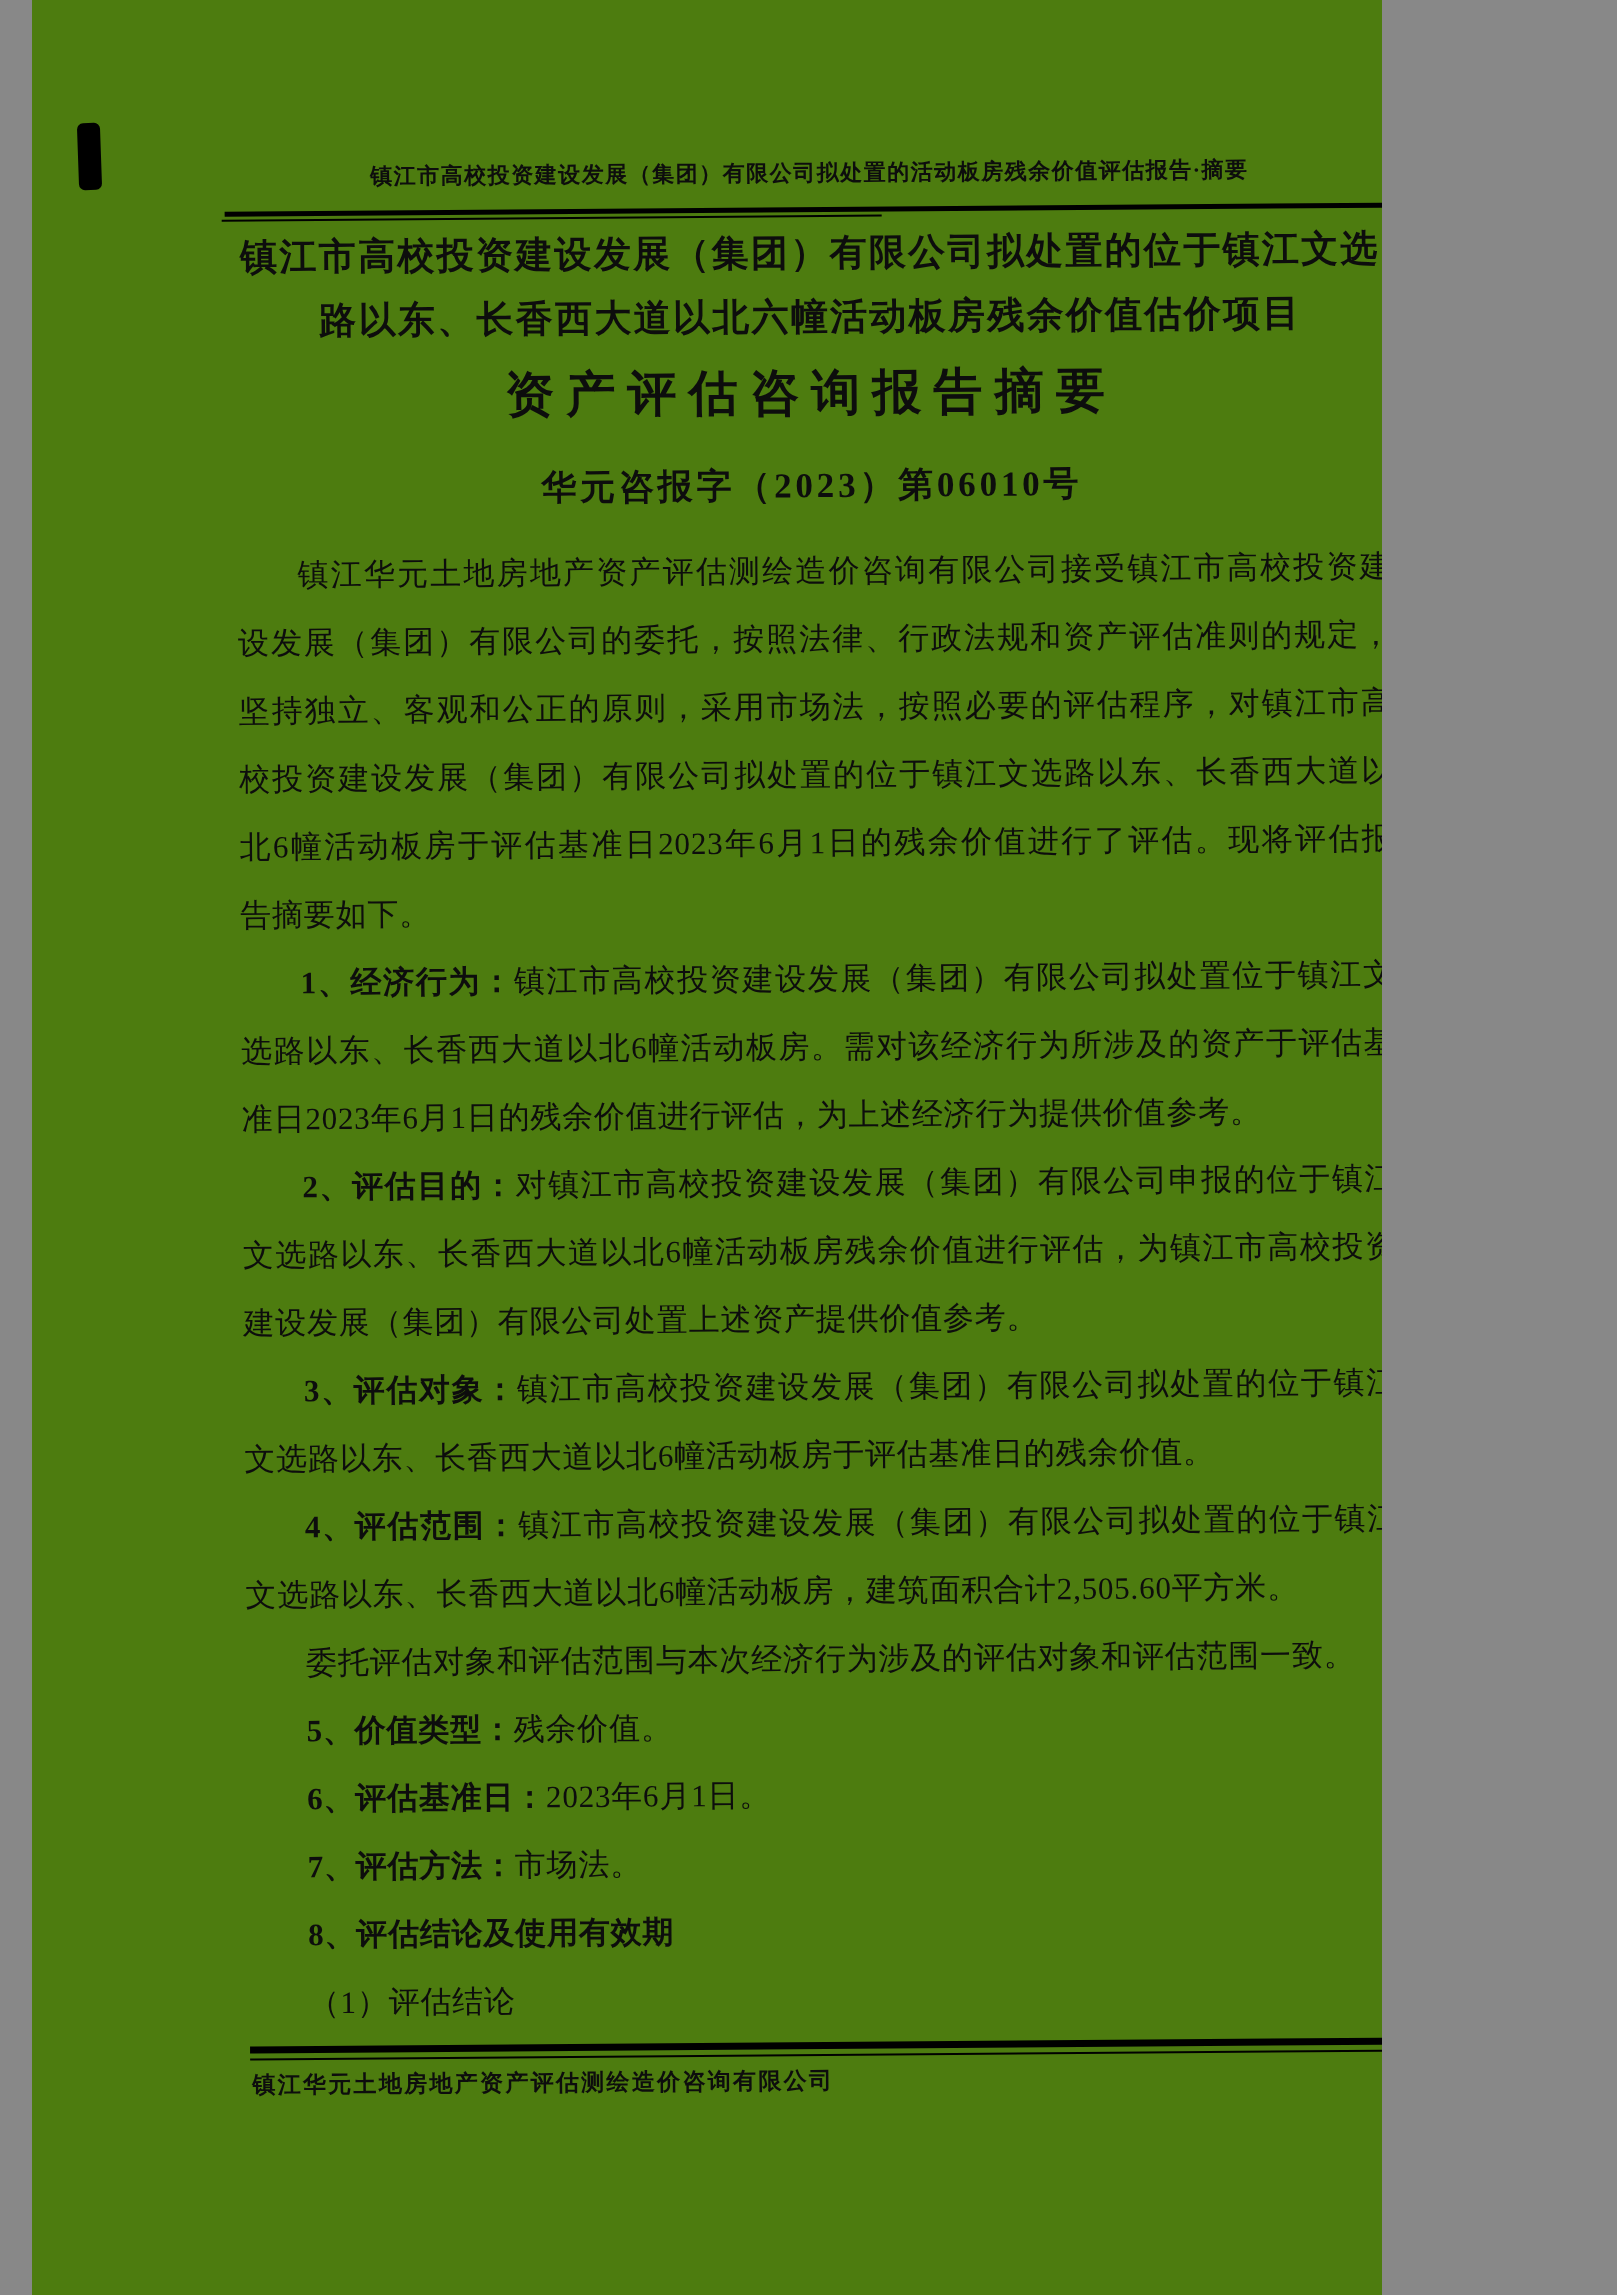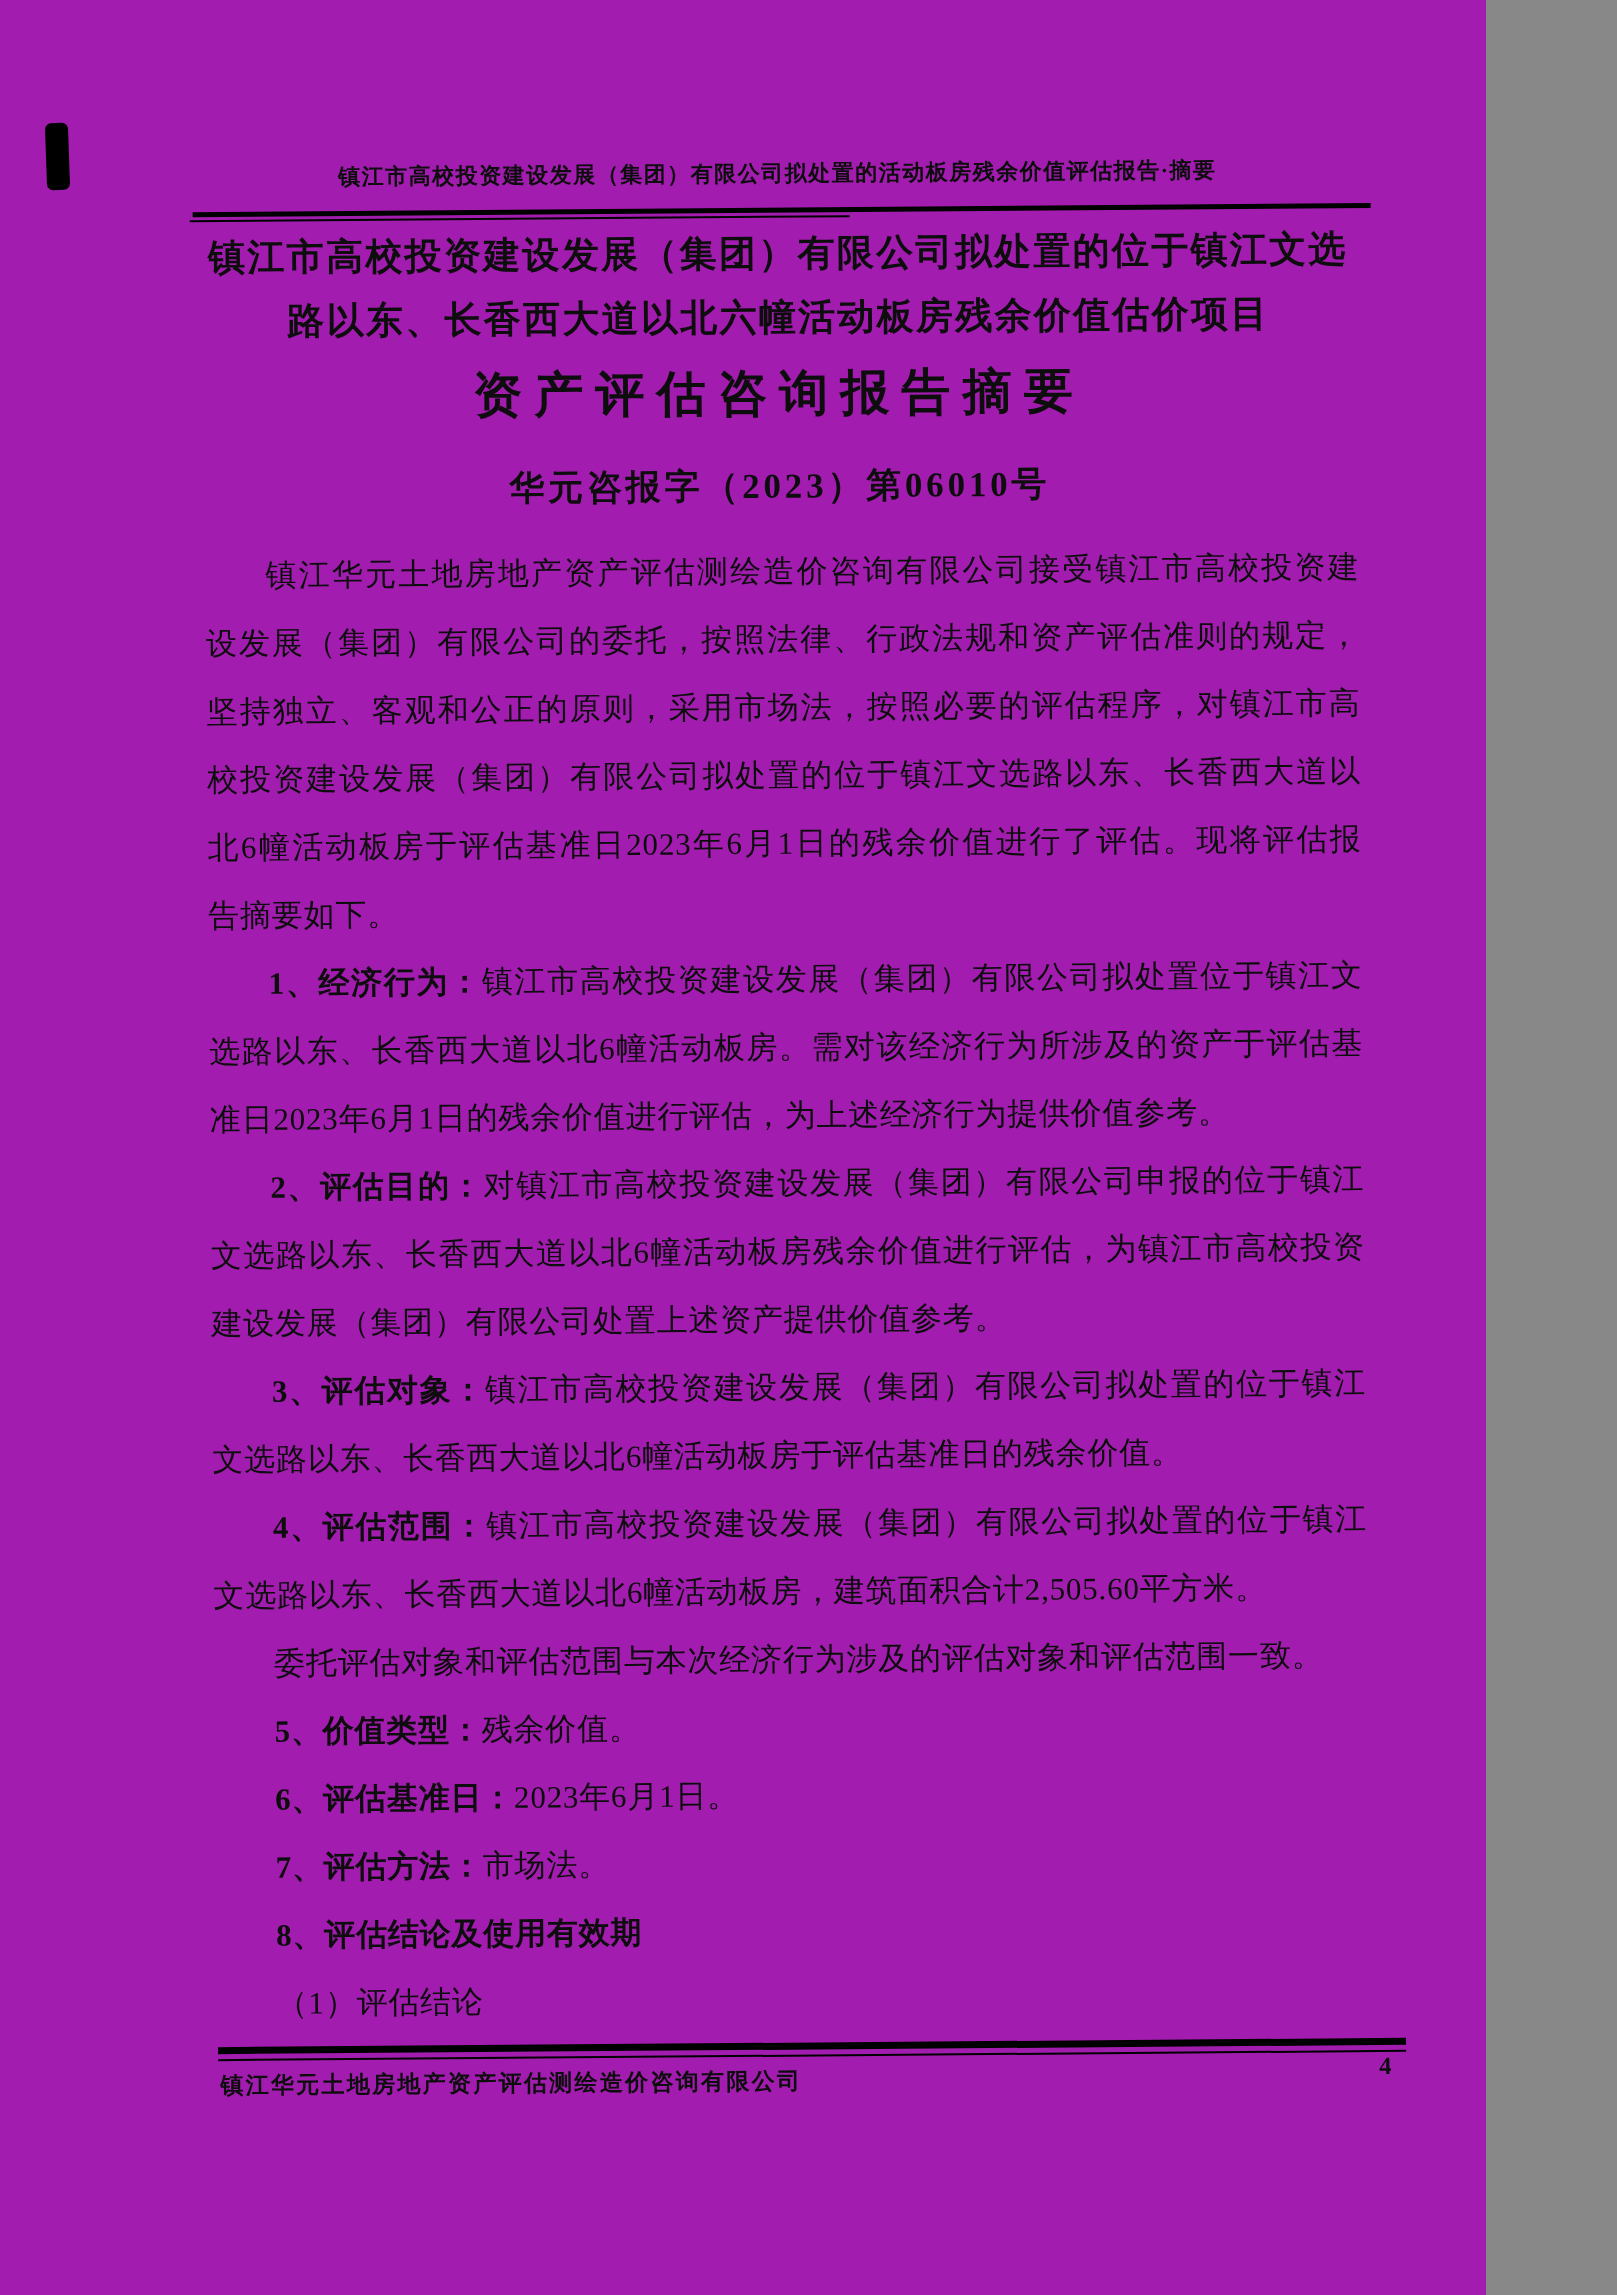--- a/index.html
+++ b/index.html
@@ -1,22 +1,23 @@
 <!DOCTYPE html>
 <html style="font-size:12.2px"><head>
 <meta charset="utf-8">
 <style>
   html,body{margin:0;padding:0;background:#888;}
   .page{
     position:relative;
-    width:1486px;height:2295px;
-    background:#a21caf;
+    width:1350px;height:2295px;
+    background:#4d7c0f;
     overflow:hidden;
     font-family:"Liberation Serif", serif;
     color:#0d0d0d;
+    margin-left:32px;
   }
   .rot{position:absolute;left:0;top:0;width:100%;height:100%;
        transform:rotate(-0.45deg);transform-origin:50% 50%;}
   .binding-mark{
     position:absolute;left:46px;top:123px;width:23px;height:67px;
     background:#000;border-radius:6.1px;transform:rotate(-2deg);
   }
   .hdr-text{
     position:absolute;left:208px;top:161px;width:1154px;
     text-align:center;font-size:22px;font-weight:bold;letter-spacing:1.5px;

